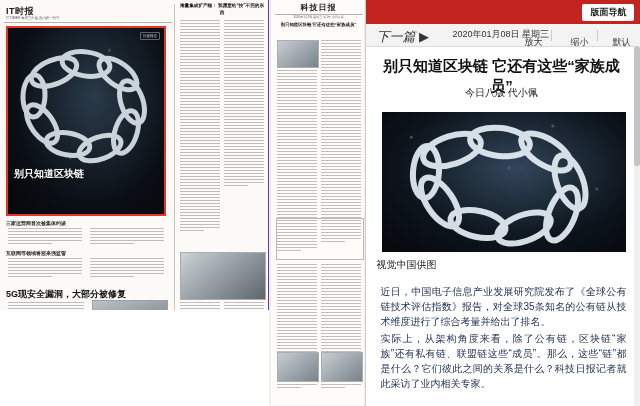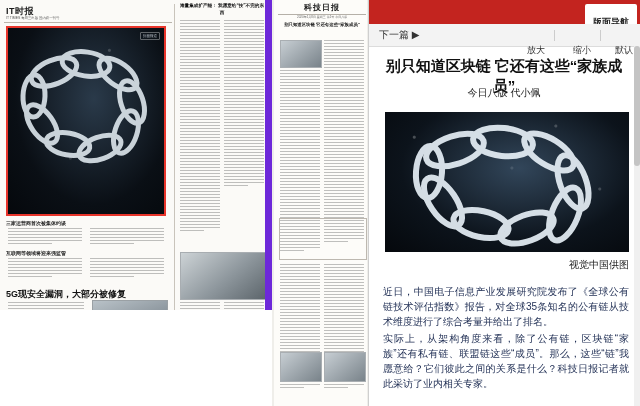--- a/index.html
+++ b/index.html
@@ -7,21 +7,21 @@
     width:640px;height:406px;overflow:hidden;
     font-family:"Liberation Sans","DejaVu Sans",sans-serif;
     background:#ffffff;
     -webkit-font-smoothing:antialiased;
   }
   .app{position:relative;width:640px;height:406px;display:flex;}
 
   
   .paper-pane{
     position:relative;width:268px;height:310px;background:#f2f1ee;
-    border-right:7px solid #6d28d9;overflow:hidden;
+    border-right:1px solid #6d28d9;overflow:hidden;
   }
   .paper-sheet{
     position:absolute;left:0;top:0;width:268px;height:406px;
     background:#fbfaf7;
   }
   .col-right{position:absolute;left:178px;top:2px;width:88px;height:402px;}
 
   .masthead{
     position:absolute;left:4px;top:4px;width:168px;height:18px;
     border-bottom:1px solid #b9b4ab;
@@ -121,34 +121,34 @@
   }
   .fp-box{position:absolute;border:1px solid #bdb8b0;}
 
   
   .reader{position:relative;width:274px;height:406px;background:#fff;}
   .topbar{
     position:absolute;left:0;top:0;width:274px;height:24px;background:#c3241f;
   }
   .topbar .tb-label{
     position:absolute;right:6px;top:4px;background:#fff;color:#222;
-    font-size:9px;font-weight:bold;padding:12px 8px;border-radius:2px;
+    font-size:9px;font-weight:bold;padding:2px 8px;border-radius:2px;
   }
   .navbar{
     position:absolute;left:0;top:24px;width:274px;height:22px;
     background:#f3f3f3;border-bottom:1px solid #dcdcdc;
   }
   .nav-prev{
-    position:absolute;left:10px;top:4px;font-size:10px;color:#333;
+    position:absolute;left:10px;top:4px;font-size:13px;color:#333;font-style:italic;
   }
   .nav-date{
     position:absolute;left:86px;top:4px;font-size:9px;color:#333;
   }
   .nav-btn{
-    position:absolute;top:20px;font-size:9px;color:#333;padding:0 2px;
+    position:absolute;top:12px;font-size:9px;color:#333;padding:0 2px;
   }
   .nav-btn.b1{right:96px;}
   .nav-btn.b2{right:50px;}
   .nav-btn.b3{right:8px;text-align:center;}
   .nav-sep{position:absolute;top:6px;width:1px;height:11px;background:#ccc;}
   .nav-sep.s1{right:88px;}
   .nav-sep.s2{right:42px;}
 
   .art-title{
     position:absolute;left:10px;top:56px;width:250px;text-align:center;
@@ -162,21 +162,21 @@
     position:absolute;left:16px;top:112px;width:244px;height:140px;overflow:hidden;
     background:
       radial-gradient(circle at 12% 18%, rgba(255,255,255,.25) 0 1px, rgba(0,0,0,0) 2px),
       radial-gradient(circle at 70% 10%, rgba(255,255,255,.2) 0 1px, rgba(0,0,0,0) 2px),
       radial-gradient(circle at 88% 55%, rgba(255,255,255,.18) 0 1px, rgba(0,0,0,0) 2px),
       radial-gradient(circle at 30% 78%, rgba(255,255,255,.16) 0 1px, rgba(0,0,0,0) 2px),
       radial-gradient(circle at 52% 40%, rgba(255,255,255,.12) 0 1px, rgba(0,0,0,0) 2px),
       radial-gradient(ellipse at 55% 40%, #32465a 0%, #0c131b 62%, #05080c 100%);
   }
   .art-caption{
-    position:absolute;left:10px;top:258px;width:250px;text-align:right;
+    position:absolute;left:10px;top:258px;width:250px;text-align:left;
     font-size:10px;color:#222;
   }
   .art-body{
     position:absolute;left:14px;top:284px;width:246px;
     font-size:10px;line-height:15px;color:#1d2c52;text-align:justify;
   }
   .art-body p{margin:0 0 2px 0;}
   .scrollbar{
     position:absolute;right:0;top:46px;width:6px;height:360px;background:#f0f0f0;
   }
@@ -208,20 +208,21 @@
               <ellipse cx="118" cy="104" rx="22" ry="11" transform="rotate(108 118 104)"></ellipse>
               <ellipse cx="92" cy="120" rx="22" ry="11" transform="rotate(160 92 120)"></ellipse>
               <ellipse cx="60" cy="116" rx="22" ry="11" transform="rotate(190 60 116)"></ellipse>
               <ellipse cx="34" cy="96" rx="22" ry="11" transform="rotate(235 34 96)"></ellipse>
               <ellipse cx="26" cy="68" rx="21" ry="11" transform="rotate(272 26 68)"></ellipse>
             </g>
           </svg>
         </div>
         <div class="hl-tag">封面报道</div>
         <div class="hl-overlay-title">
+          <div>别只知道区块链</div>
         </div>
       </div>
 
       <div class="sub-head">三家运营商首次被集体约谈</div>
       <div class="lines" style="left:8px;top:228px;width:74px;">
         <i></i>
           <i></i>
           <i></i>
           <i></i>
           <i></i>
@@ -723,20 +724,21 @@
   </div>
 
   <div class="reader">
 
     <div class="topbar">
       <div class="tb-label">版面导航</div>
     </div>
 
     <div class="navbar">
       <div class="nav-prev">下一篇 ▶</div>
+      <div class="nav-date">2020年01月08日 星期三</div>
       <div class="nav-btn b1">放大</div>
       <div class="nav-sep s1"></div>
       <div class="nav-btn b2">缩小</div>
       <div class="nav-sep s2"></div>
       <div class="nav-btn b3">默认</div>
     </div>
 
     <div class="art-title">别只知道区块链 它还有这些“家族成员”</div>
     <div class="art-byline">今日八版 代小佩</div>
 
@@ -753,19 +755,19 @@
           <ellipse cx="58" cy="90" rx="28" ry="13" transform="rotate(236 58 90)"></ellipse>
           <ellipse cx="44" cy="60" rx="26" ry="13" transform="rotate(274 44 60)"></ellipse>
         </g>
       </svg>
     </div>
 
     <div class="art-caption">视觉中国供图</div>
 
     <div class="art-body">
       <p>近日，中国电子信息产业发展研究院发布了《全球公有链技术评估指数》报告，对全球35条知名的公有链从技术维度进行了综合考量并给出了排名。</p>
-      <p>实际上，从架构角度来看，除了公有链，区块链“家族”还有私有链、联盟链这些“成员”。那么，这些“链”我愿意给？它们彼此之间的关系是什么？科技日报记者就此采访了业内相关专家。</p>
+      <p>实际上，从架构角度来看，除了公有链，区块链“家族”还有私有链、联盟链这些“成员”。那么，这些“链”都是什么？它们彼此之间的关系是什么？科技日报记者就此采访了业内相关专家。</p>
     </div>
 
     <div class="scrollbar"></div>
     <div class="scrollthumb"></div>
   </div>
 </div>
 
 </body></html>

